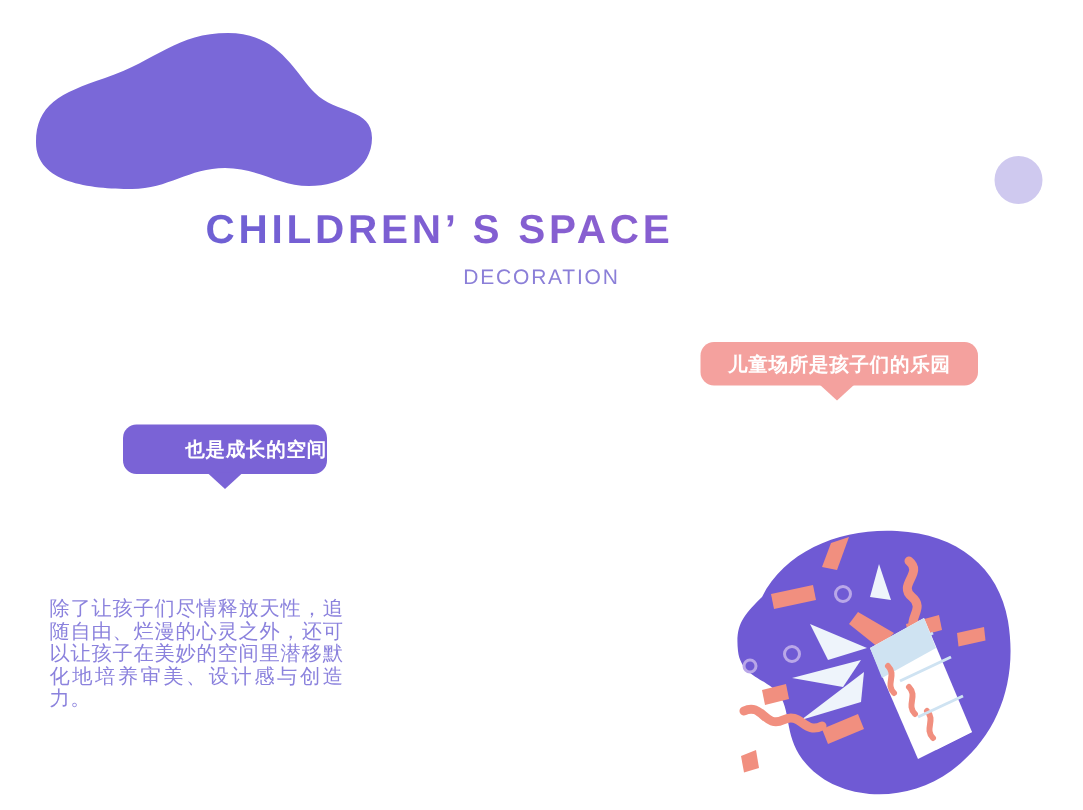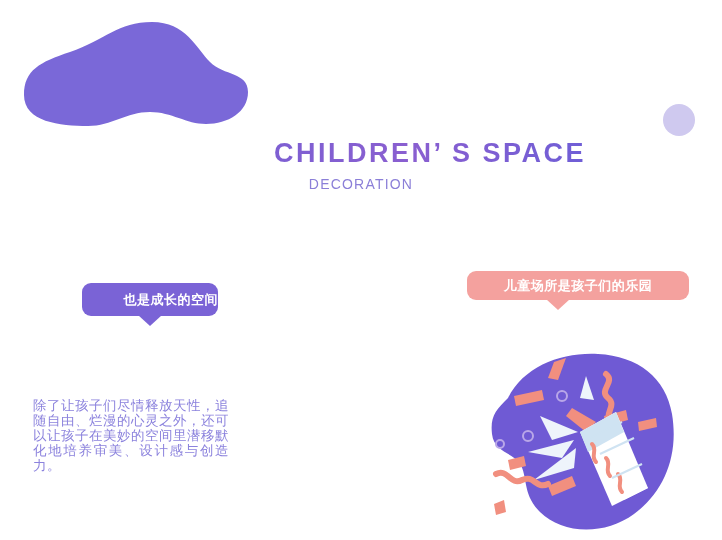--- a/index.html
+++ b/index.html
@@ -42,21 +42,21 @@
     width: 230px;
     height: 200px;
   }
 
   
   .title {
     position: absolute;
     left: 0;
     top: 138px;
     width: 586px;
-    text-align: right;
+    text-align: center;
     font-size: 27px;
     font-weight: bold;
     letter-spacing: 2.5px;
     background: linear-gradient(90deg, #5d62d6 0%, #7a5fd3 40%, #8a5fd0 70%, #6f5ed6 100%);
     -webkit-background-clip: text;
     background-clip: text;
     color: #6d5ed4;
     -webkit-text-fill-color: transparent;
     white-space: nowrap;
   }
@@ -86,26 +86,25 @@
     position: absolute;
     bottom: -10px;
     width: 0;
     height: 0;
     border-left: 12px solid transparent;
     border-right: 12px solid transparent;
   }
   .badge-pink {
     left: 467px;
     top: 228px;
-    width: 222px;
+    width: 185px;
     height: 29px;
     background: #f4a19e;
     font-size: 13px;
     letter-spacing: 0.5px;
-    margin-top: 43px;
   }
   .badge-pink .tail {
     left: 79px;
     border-top: 11px solid #f4a19e;
   }
   .badge-purple {
     left: 82px;
     top: 283px;
     width: 136px;
     height: 33px;

